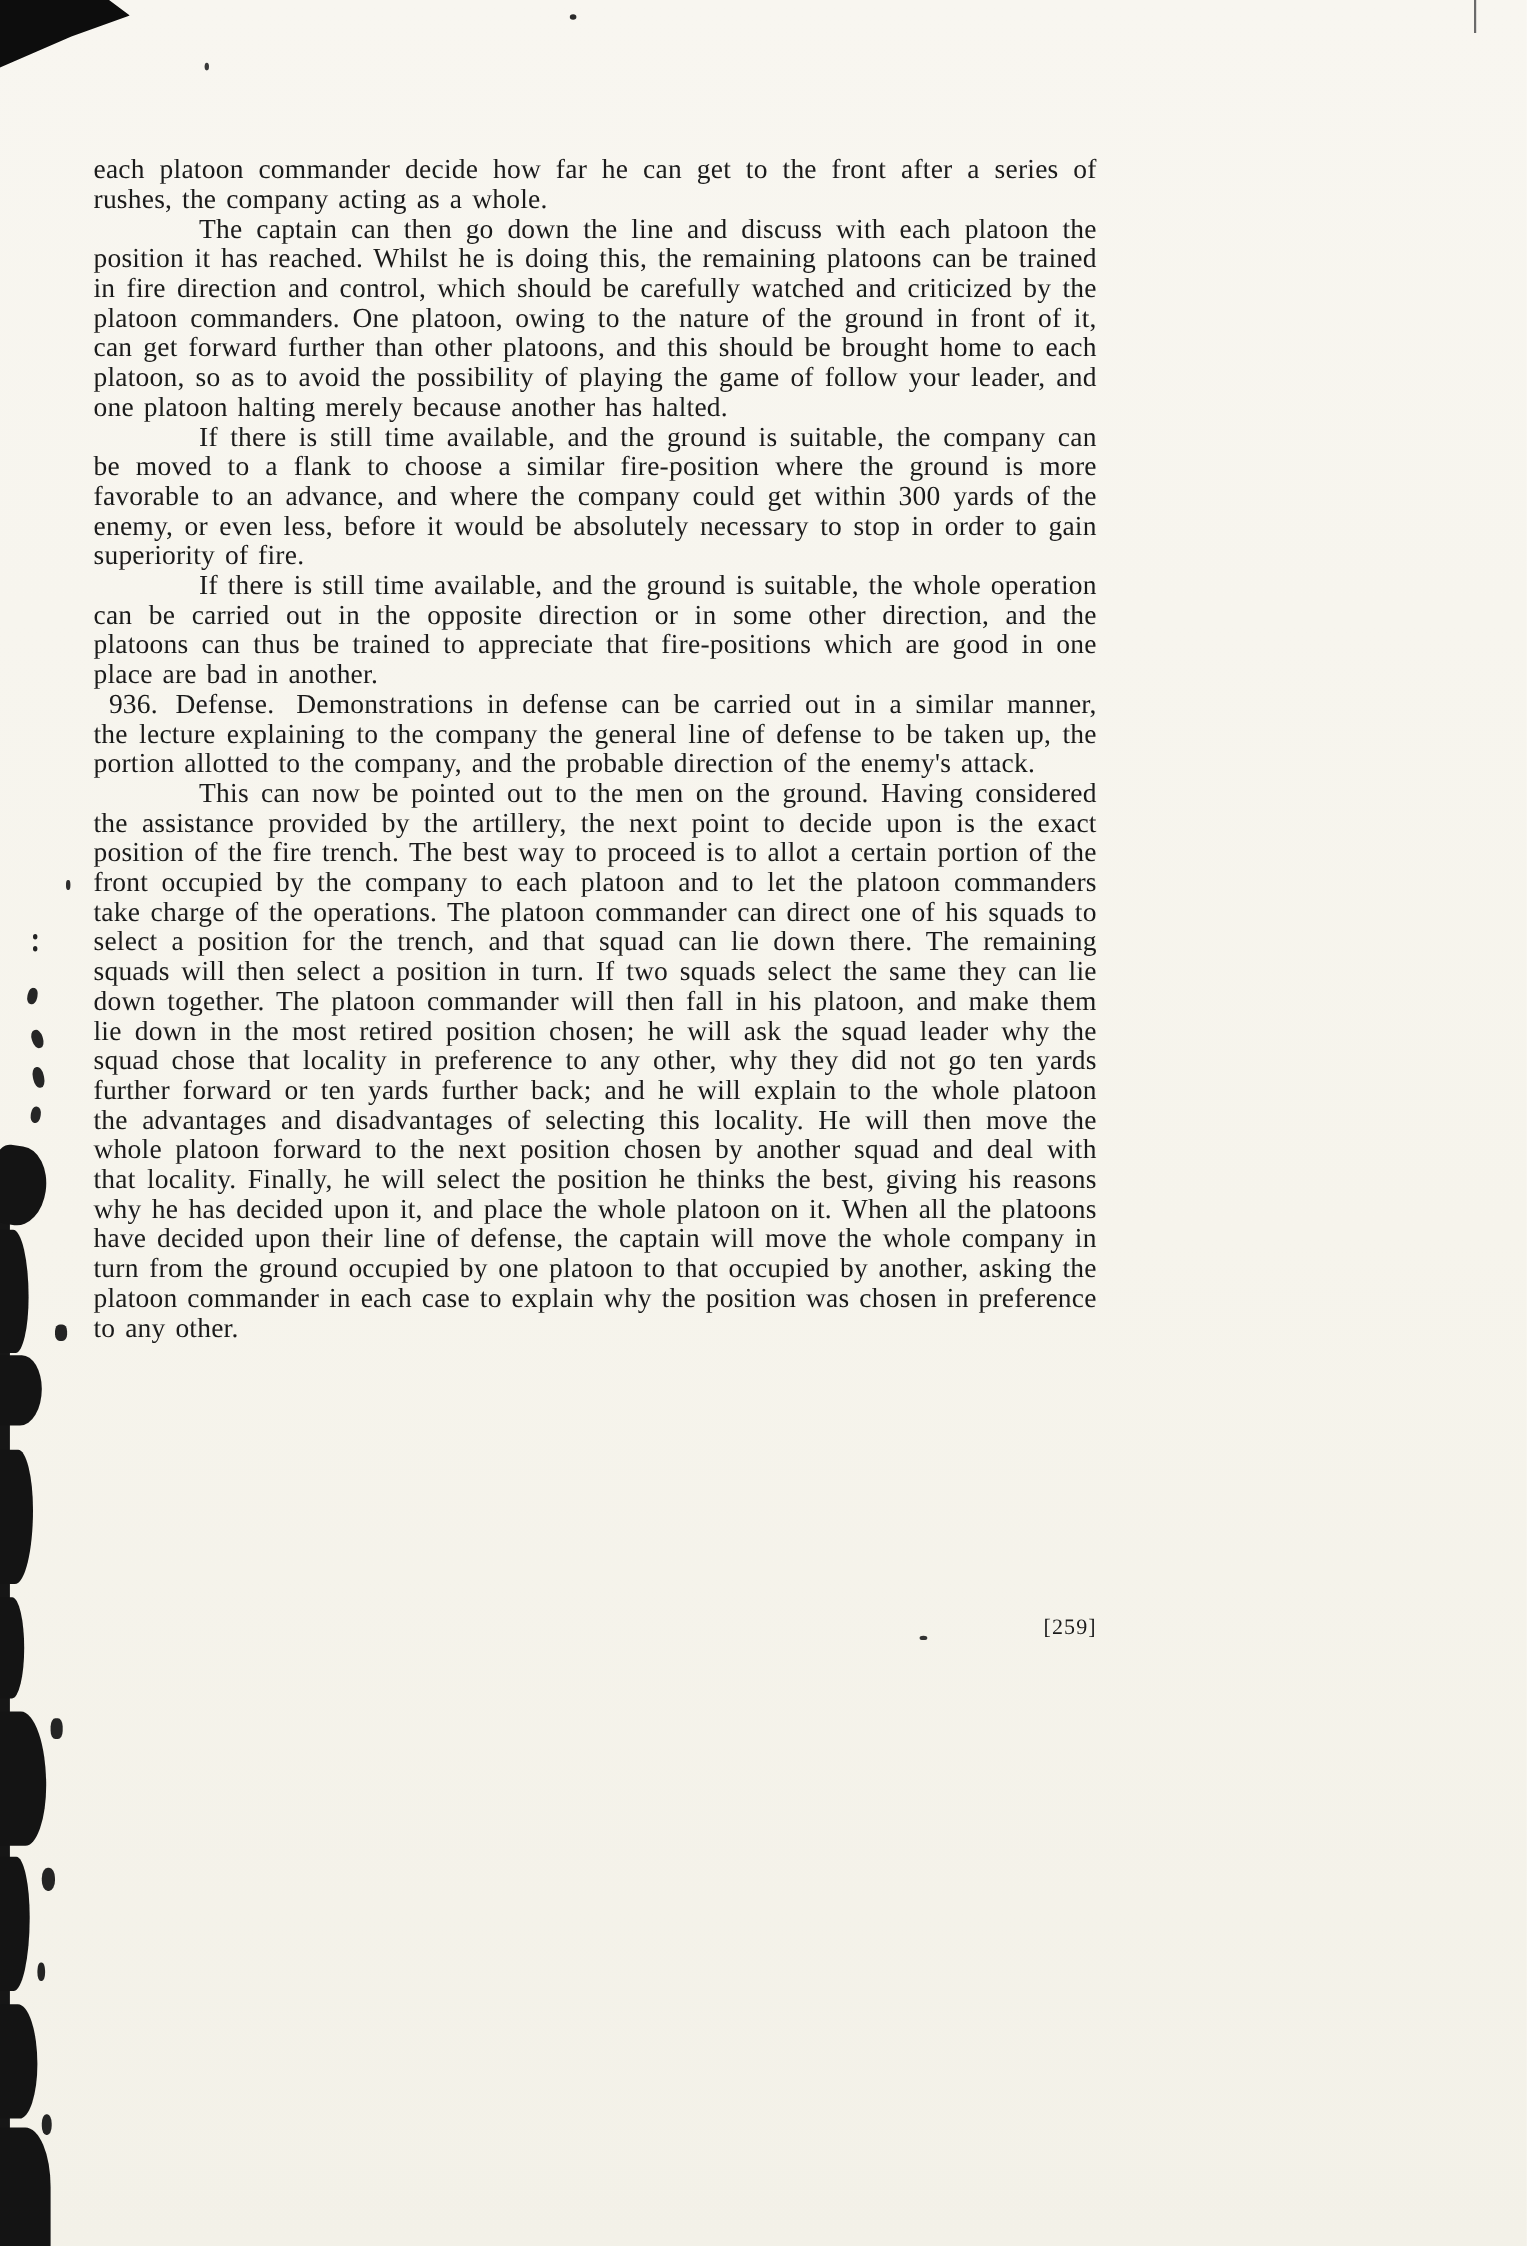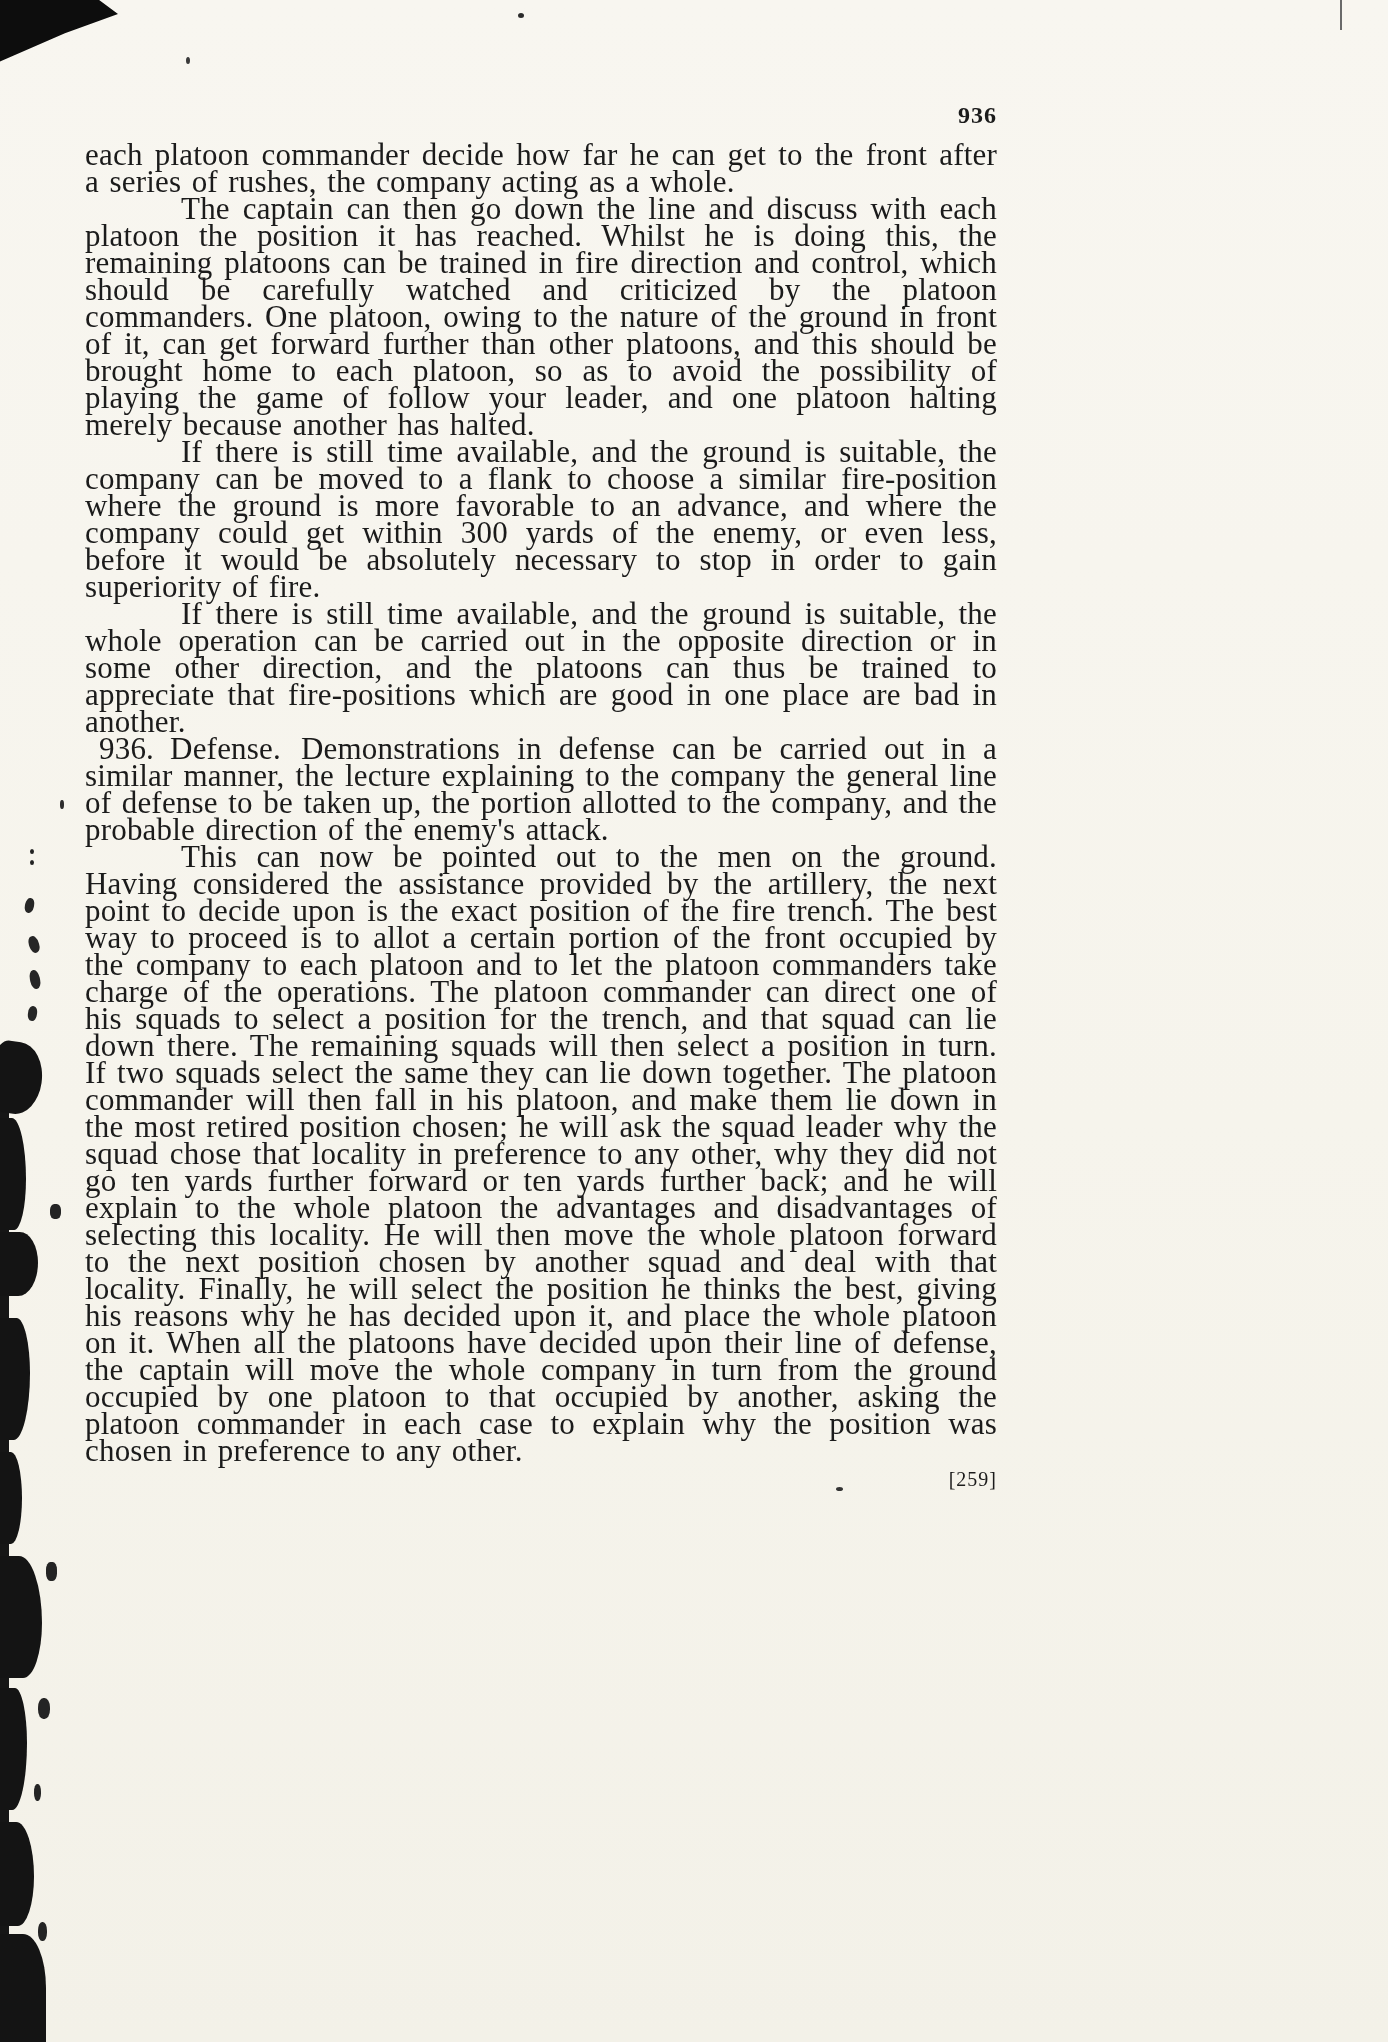--- a/index.html
+++ b/index.html
@@ -17,21 +17,21 @@
     position: absolute;
     top: 102px; left: 85px; width: 912px;
     text-align: right;
     font-weight: 700;
     font-size: 24px;
     letter-spacing: 1px;
   }
   .body-text {
     position: absolute;
     top: 141px; left: 85px; width: 912px;
-    font-size: 31px;
+    font-size: 25px;
     line-height: 27px;
     text-align: justify;
     word-spacing: 2.5px;
     letter-spacing: 0.2px;
   }
   .body-text p { margin: 0; }
   p.indented { text-indent: 96px; }
   p.section { text-indent: 14px; }
   .bold { font-weight: 400; }
   .section-number { margin-right: 16px; }
@@ -73,21 +73,20 @@
   <div class="art" style="left:0;top:1556px;width:42px;height:122px;border-radius:0 55% 45% 0;"></div>
   <div class="art" style="left:46px;top:1562px;width:11px;height:19px;border-radius:40%;background:#242424;"></div>
   <div class="art" style="left:0;top:1688px;width:27px;height:122px;border-radius:0 45% 55% 0;"></div>
   <div class="art" style="left:38px;top:1698px;width:12px;height:21px;border-radius:45%;background:#242424;"></div>
   <div class="art" style="left:34px;top:1784px;width:7px;height:17px;border-radius:45%;background:#242424;"></div>
   <div class="art" style="left:0;top:1822px;width:34px;height:104px;border-radius:0 55% 50% 0;"></div>
   <div class="art" style="left:38px;top:1922px;width:9px;height:19px;border-radius:45%;background:#242424;"></div>
   <div class="art" style="left:0;top:1934px;width:46px;height:108px;border-radius:0 50% 0 0;"></div>
   <div class="art" style="left:836px;top:1487px;width:7px;height:4px;border-radius:50%;background:#333;"></div>
 
-  <div class="pagenum">936</div>
 
   <div class="body-text">
     <p class="continuation">each platoon commander decide how far he can get to the front after a series of rushes, the company acting as a whole.</p>
     <p class="indented">The captain can then go down the line and discuss with each platoon the position it has reached. Whilst he is doing this, the remaining platoons can be trained in fire direction and control, which should be carefully watched and criticized by the platoon commanders. One platoon, owing to the nature of the ground in front of it, can get forward further than other platoons, and this should be brought home to each platoon, so as to avoid the possibility of playing the game of follow your leader, and one platoon halting merely because another has halted.</p>
     <p class="indented">If there is still time available, and the ground is suitable, the company can be moved to a flank to choose a similar fire-position where the ground is more favorable to an advance, and where the company could get within 300 yards of the enemy, or even less, before it would be absolutely necessary to stop in order to gain superiority of fire.</p>
     <p class="indented">If there is still time available, and the ground is suitable, the whole operation can be carried out in the opposite direction or in some other direction, and the platoons can thus be trained to appreciate that fire-positions which are good in one place are bad in another.</p>
     <p class="section"><span class="bold section-number">936.</span><span class="bold section-title">Defense.</span><span>Demonstrations in defense can be carried out in a similar manner, the lecture explaining to the company the general line of defense to be taken up, the portion allotted to the company, and the probable direction of the enemy's attack.</span></p>
     <p class="indented">This can now be pointed out to the men on the ground. Having considered the assistance provided by the artillery, the next point to decide upon is the exact position of the fire trench. The best way to proceed is to allot a certain portion of the front occupied by the company to each platoon and to let the platoon commanders take charge of the operations. The platoon commander can direct one of his squads to select a position for the trench, and that squad can lie down there. The remaining squads will then select a position in turn. If two squads select the same they can lie down together. The platoon commander will then fall in his platoon, and make them lie down in the most retired position chosen; he will ask the squad leader why the squad chose that locality in preference to any other, why they did not go ten yards further forward or ten yards further back; and he will explain to the whole platoon the advantages and disadvantages of selecting this locality. He will then move the whole platoon forward to the next position chosen by another squad and deal with that locality. Finally, he will select the position he thinks the best, giving his reasons why he has decided upon it, and place the whole platoon on it. When all the platoons have decided upon their line of defense, the captain will move the whole company in turn from the ground occupied by one platoon to that occupied by another, asking the platoon commander in each case to explain why the position was chosen in preference to any other.</p>
   </div>
 

